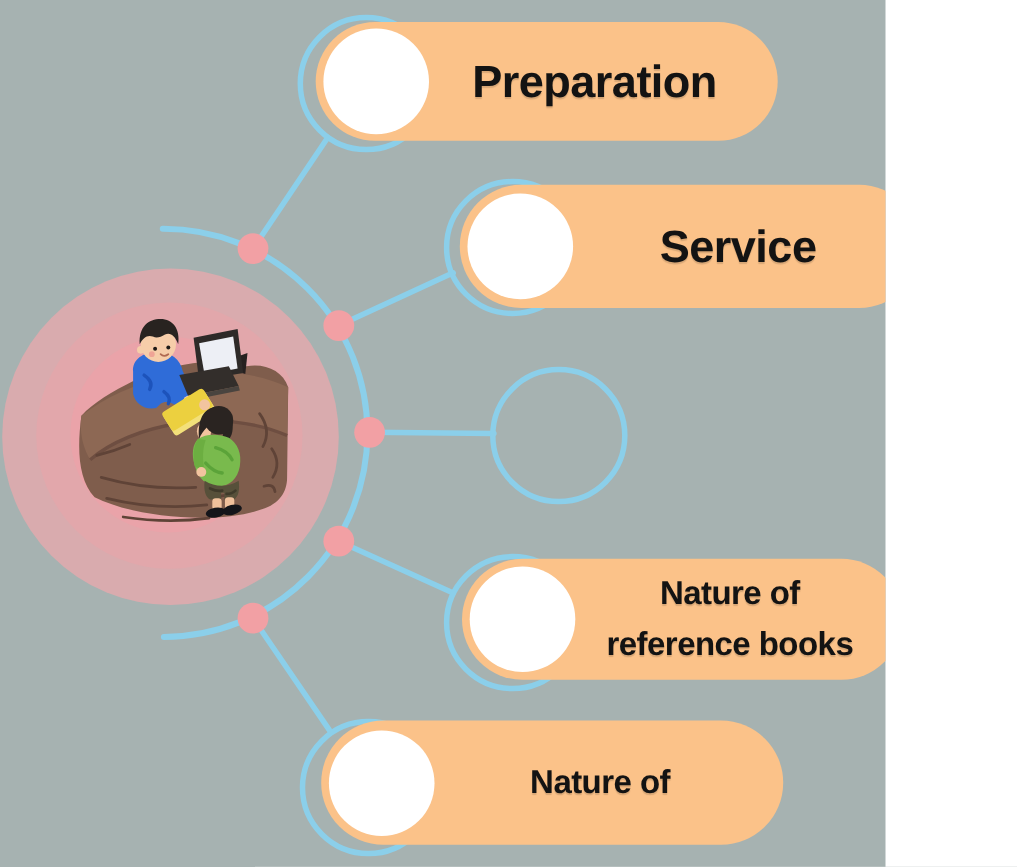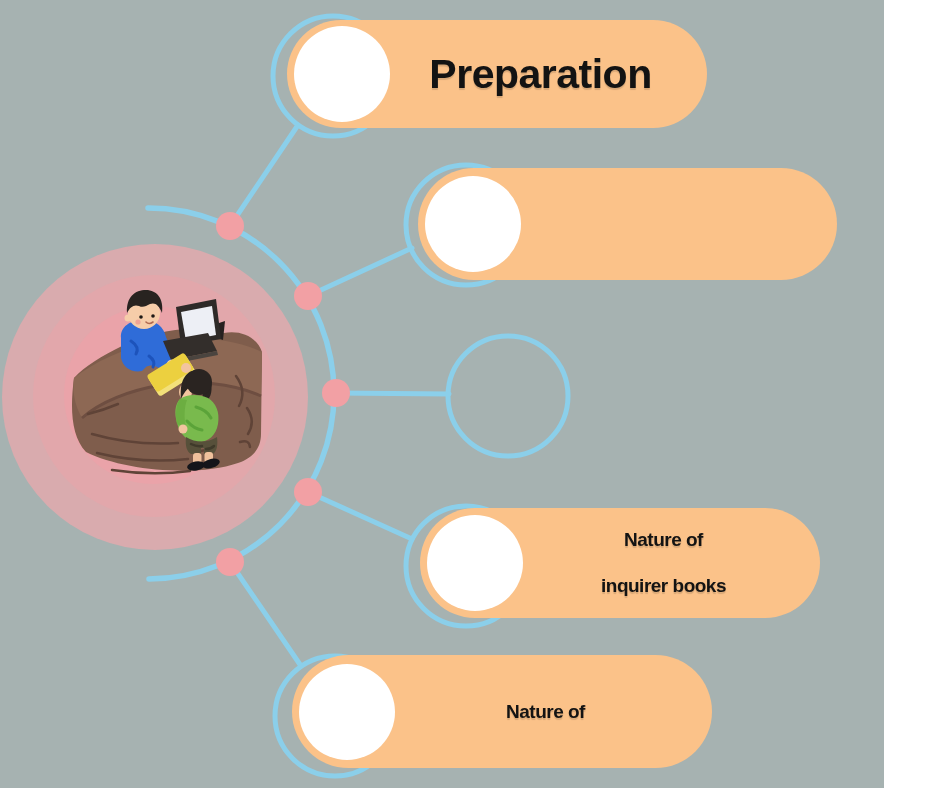--- a/index.html
+++ b/index.html
@@ -1,37 +1,37 @@
 <!DOCTYPE html>
 <html><head>
 <meta charset="utf-8">
 <style>
   html,body{margin:0;padding:0;}
   .canvas{
-    position:relative;width:884px;height:788px;overflow:hidden;
+    position:relative;width:805px;height:788px;overflow:hidden;
     background:#a6b2b1;
     font-family:"Liberation Sans",sans-serif;
   }
   svg.underlay{position:absolute;left:0;top:0;width:940px;height:788px;display:block;}
   .pill{
     position:absolute;background:#fbc289;border-radius:999px;
     display:flex;align-items:center;
   }
   .pill .circle{
     width:96px;height:96px;border-radius:50%;background:#ffffff;
     margin-left:7px;flex:none;
   }
   .pill .label{
     flex:1;text-align:center;color:#131313;font-weight:700;
     padding-right:16px;letter-spacing:-0.5px;
     text-shadow:0 2px 1px rgba(0,0,0,0.14);
   }
   .pill .label span{display:block;}
   .n1 .label,.n2 .label,.n3 .label{font-size:41px;}
-  .n4 .label,.n5 .label{font-size:19px;line-height:46px;}
+  .n4 .label,.n5 .label{font-size:30px;line-height:46px;}
   .n1{left:287px;top:20px;width:420px;height:108px;}
   .n2{left:418px;top:168px;width:419px;height:112px;}
   .n3{left:462px;top:338px;width:422px;height:110px;}
   .n4{left:420px;top:508px;width:400px;height:110px;}
   .n5{left:292px;top:655px;width:420px;height:113px;}
 </style>
 </head>
 <body>
 
 <div class="canvas">
@@ -144,26 +144,29 @@
   </svg>
 
   <div class="pill n1">
     <span class="circle"></span>
     <div class="label">
       <span>Preparation</span>
     </div>
   </div>
   <div class="pill n2">
     <span class="circle"></span>
+    <div class="label">
+      <span>Service</span>
+    </div>
   </div>
   <div class="pill n4">
     <span class="circle"></span>
     <div class="label">
       <span>Nature of</span>
-      <span>inquirer books</span>
+      <span>reference books</span>
     </div>
   </div>
   <div class="pill n5">
     <span class="circle"></span>
     <div class="label">
       <span>Nature of</span>
     </div>
   </div>
 
 </div>

